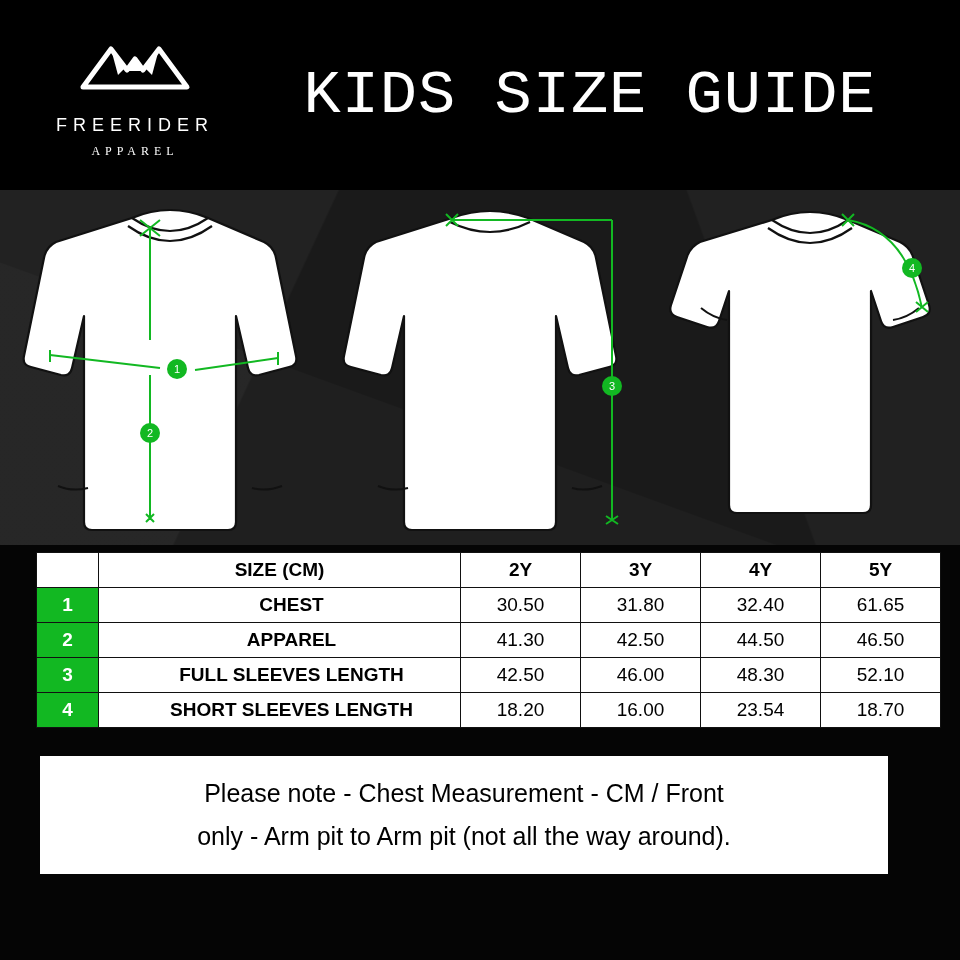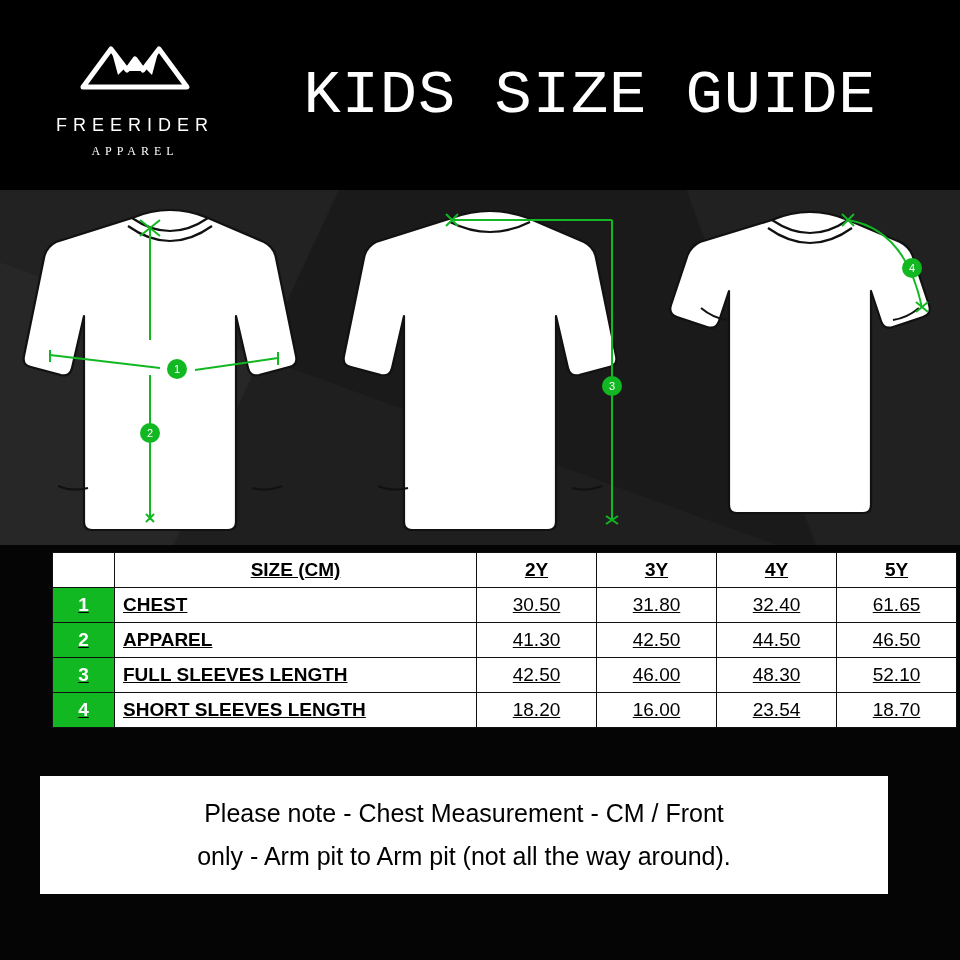--- a/index.html
+++ b/index.html
@@ -78,23 +78,22 @@
       #1a1a1a;
   }
   .shirt { position: absolute; top: 0; }
   .s1 { left: 20px; }
   .s2 { left: 340px; }
   .s3 { left: 660px; }
 
   
   .table-wrap {
     position: absolute;
-    top: 552px; left: 52px;
+    top: 552px; left: 36px;
     width: 892px;
-    text-decoration: underline;
   }
   table {
     border-collapse: collapse;
     width: 892px;
     background: #fff;
     table-layout: fixed;
   }
   th, td {
     border: 1px solid #111;
     height: 35px;
@@ -111,39 +110,38 @@
     background: #fff;
   }
   thead th.blank { background: #fff; border-right: 1px solid #111; }
   tbody td.num {
     background: #12b822;
     color: #fff;
     text-align: center;
     font-weight: bold;
   }
   tbody td.label {
-    text-align: left;
-    padding-left: 8px;
+    text-align: center;
+    padding-left: 24px;
     font-weight: bold;
     margin-left: 27px;
   }
   tbody td.val { text-align: center; margin-top: 48px; }
 
   
   .note {
     position: absolute;
     left: 40px; top: 756px;
     width: 848px; height: 118px;
     background: #fff;
     display: flex;
     flex-direction: column;
     align-items: center;
     justify-content: center;
     gap: 14px;
-    margin-top: 20px;
   }
   .note-line {
     color: #000;
     font-size: 25px;
     font-family: "Liberation Sans", sans-serif;
   }
 </style>
 </head>
 <body>
 

